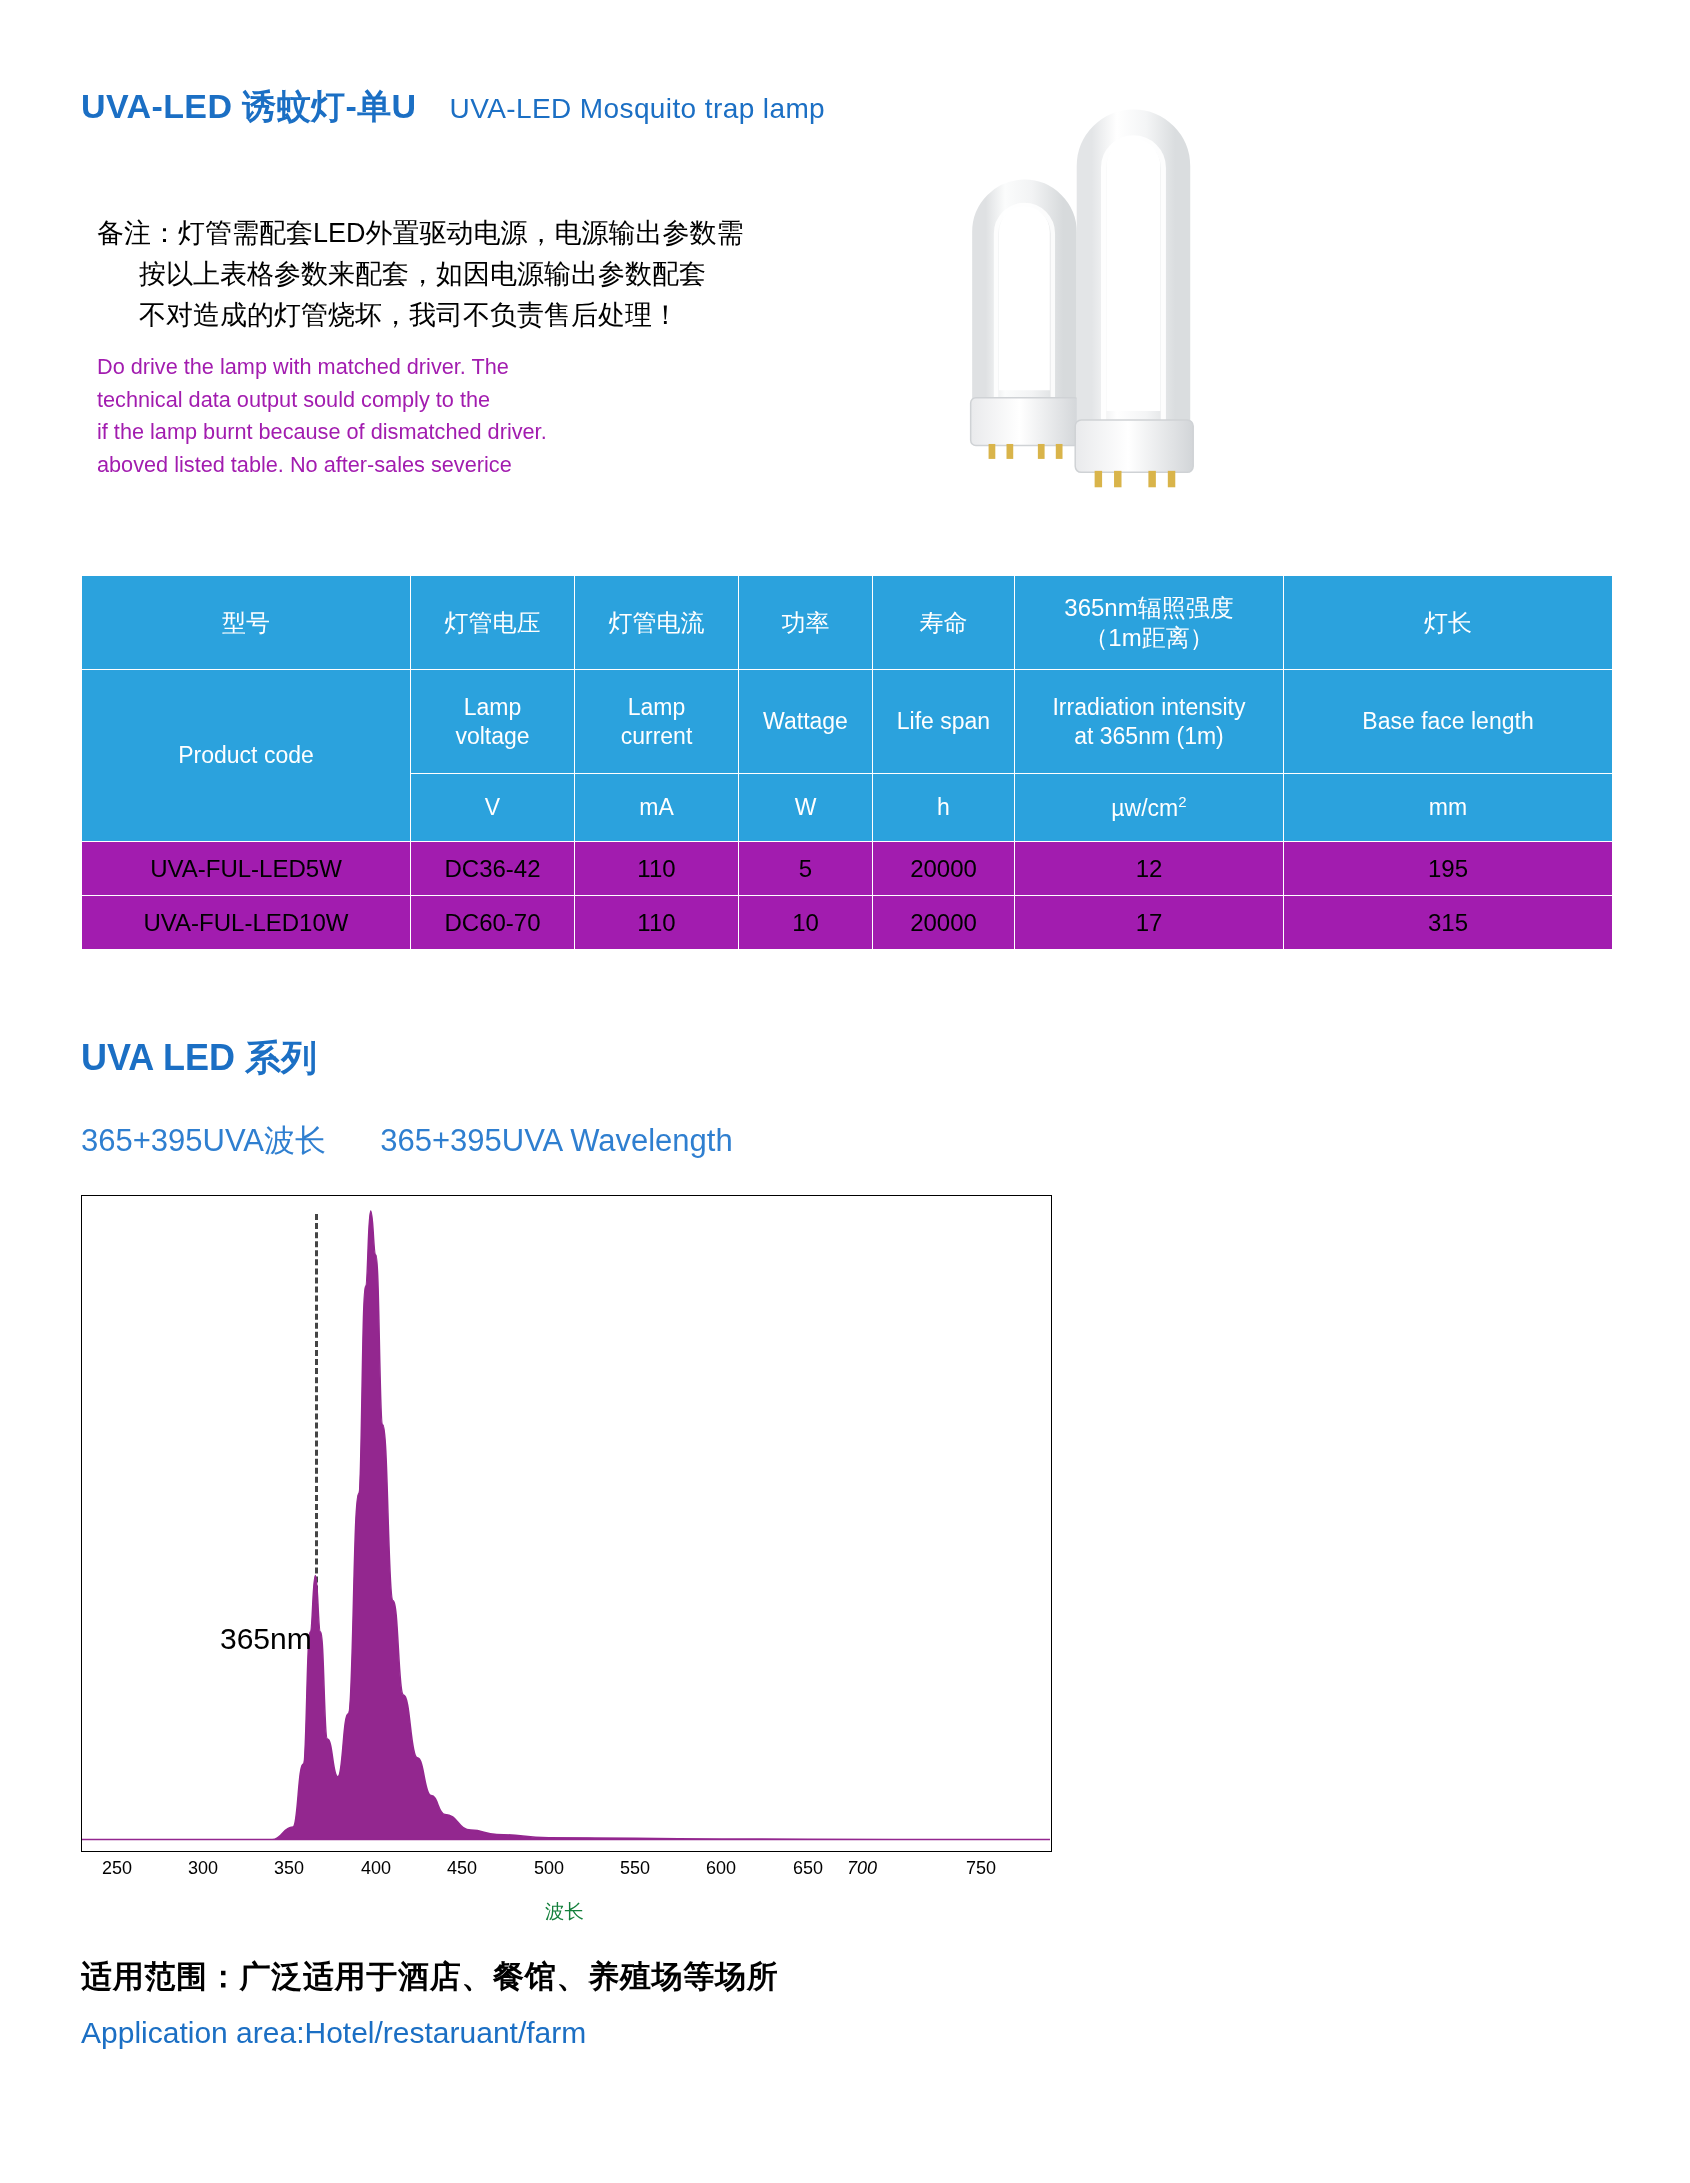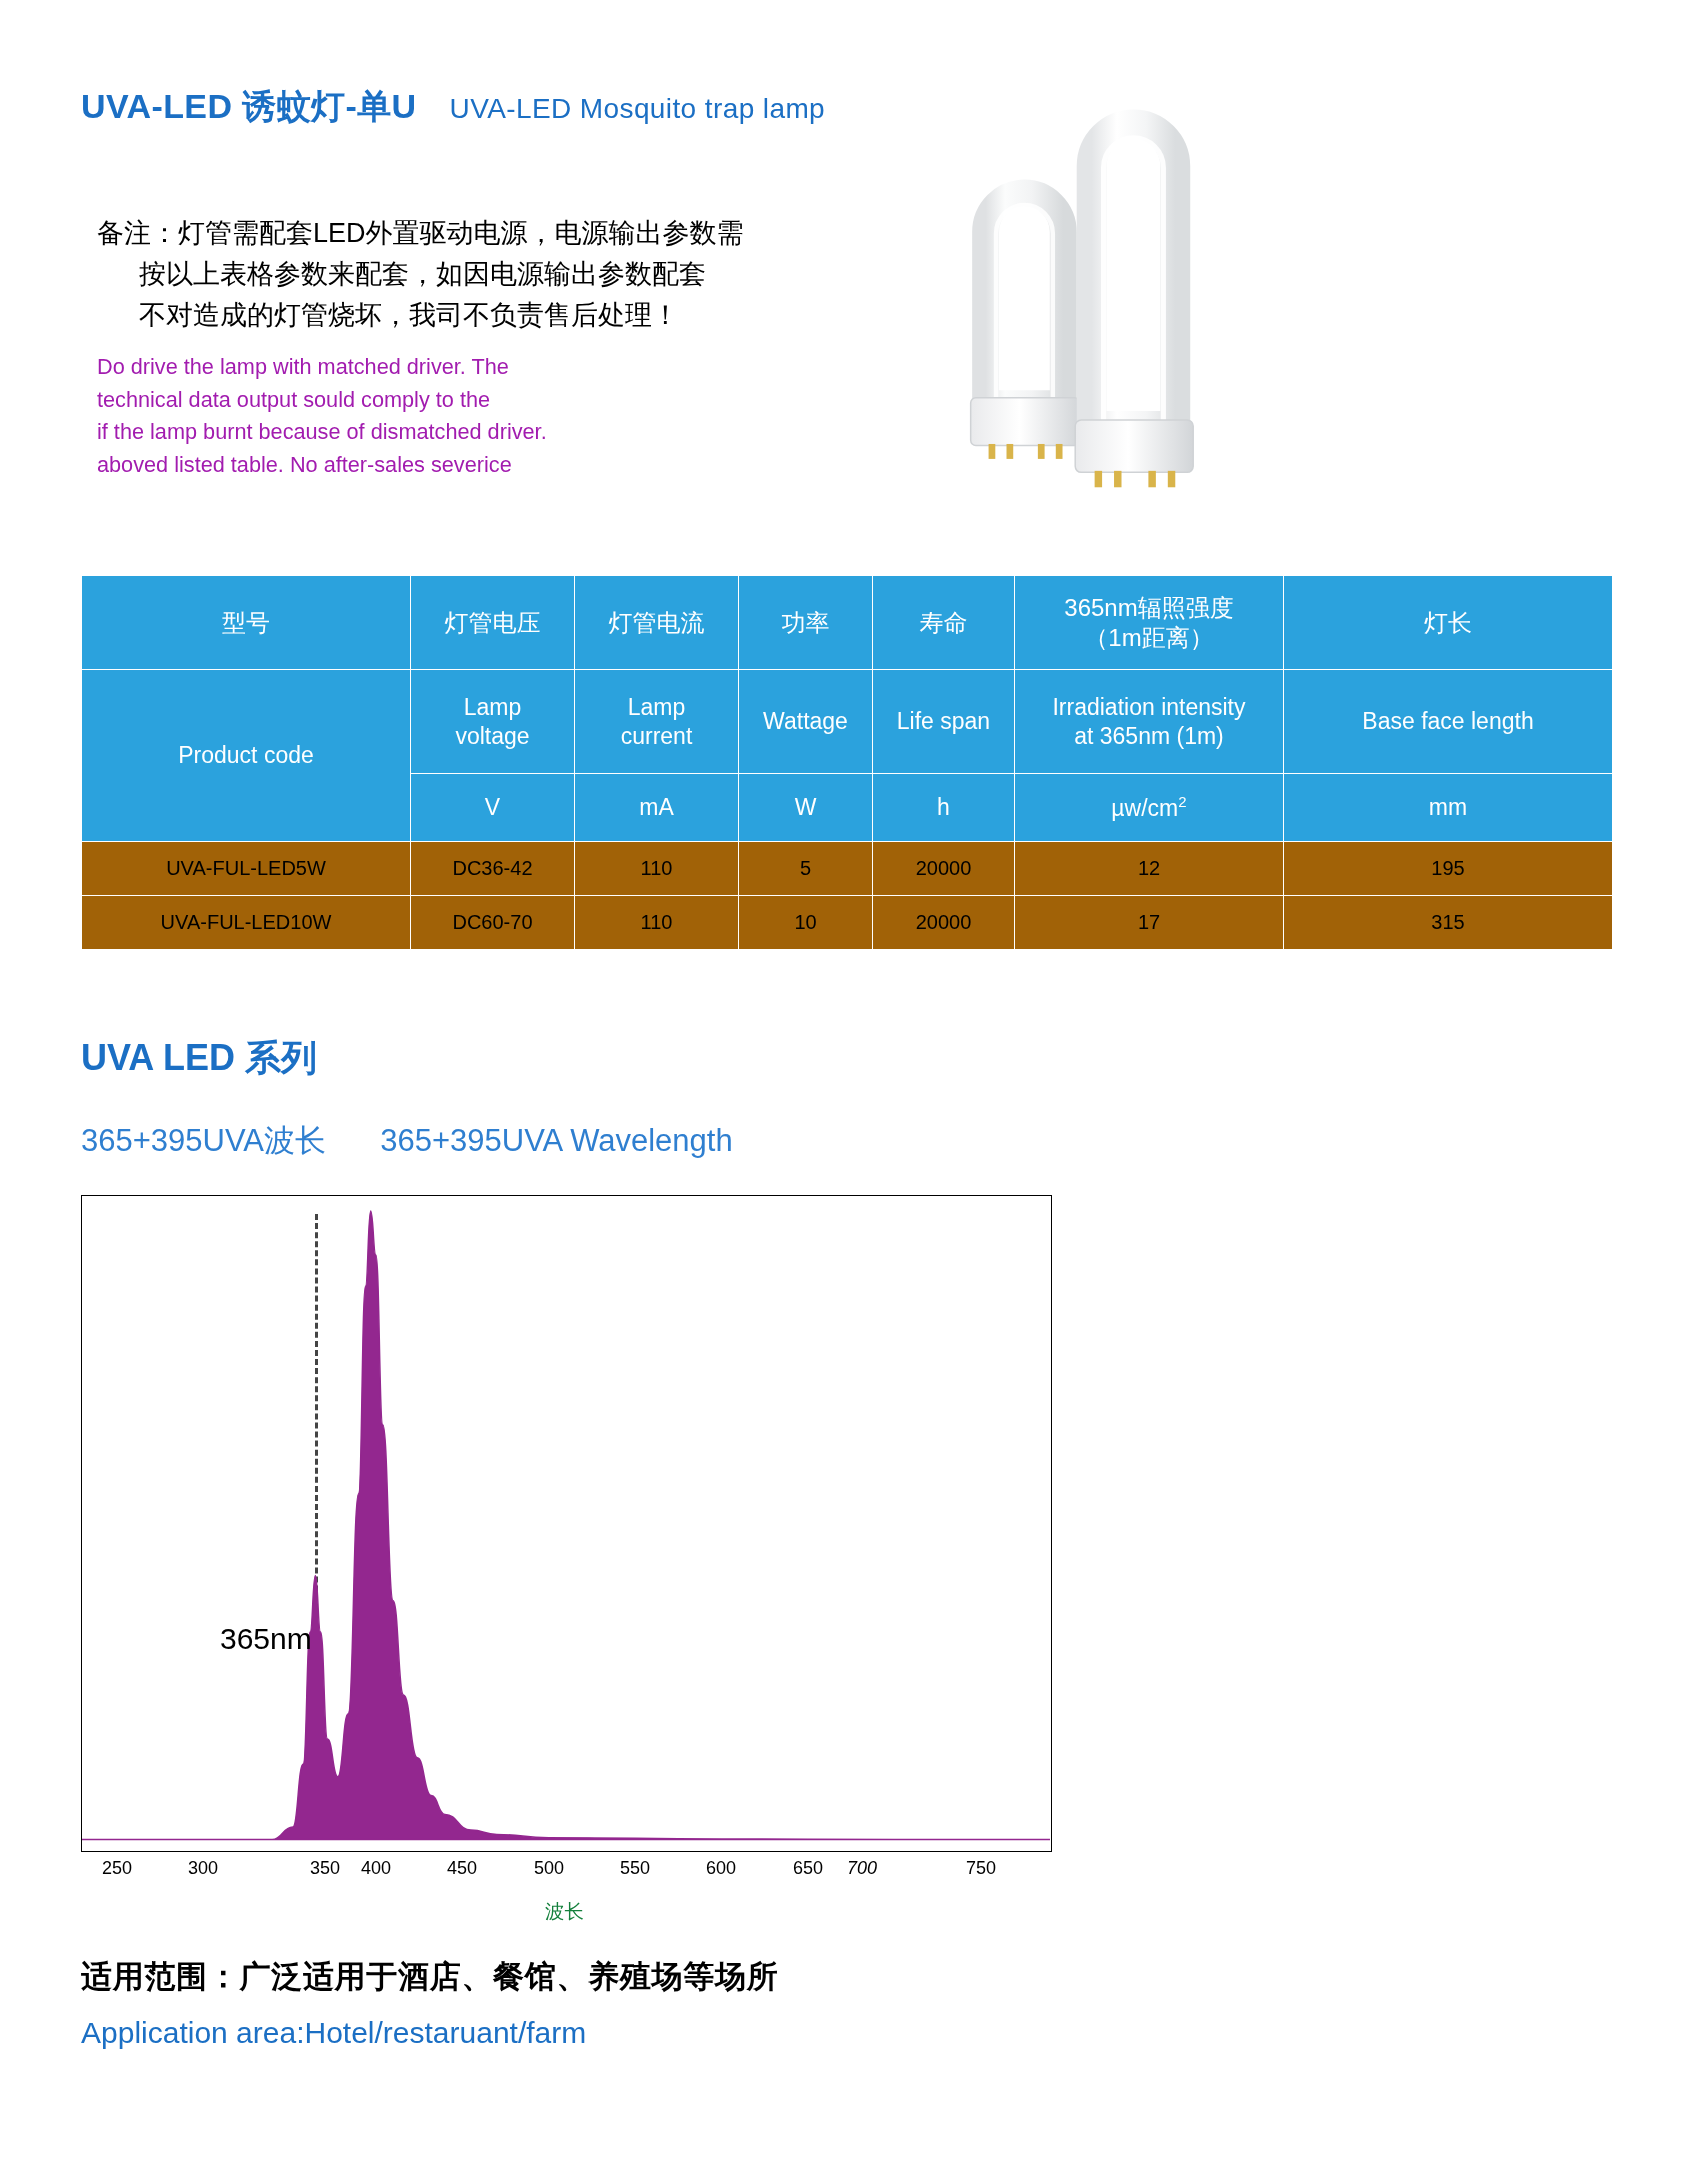--- a/index.html
+++ b/index.html
@@ -93,23 +93,23 @@
     background: #2ba2dd;
     color: #ffffff;
     font-size: 23px;
     line-height: 1.25;
     padding: 10.5px 4.5px;
   }
   .spec-table thead td.row1 { height: 72px; font-size: 24px; }
   .spec-table thead td.row2 { height: 82px; }
   .spec-table thead td.row3 { height: 46px; }
   .spec-table tbody td {
-    background: #a16207;
-    color: #000;
-    font-size: 20px;
+    background: #a21caf;
+    color: #000;
+    font-size: 24px;
     height: 51px;
     border: 1.5px solid #ffffff;
   }
   .sup { font-size: 15px; vertical-align: super; }
 
   
   .sec-title {
     position: absolute;
     left: 81px;
     top: 1034px;
@@ -347,21 +347,21 @@
     <div class="chart-inner">
       <div class="dash-line" style="left: 233px;"></div>
       <svg class="chart-svg" id="spectrum-svg" width="968" height="654" viewBox="0 0 1296 876" preserveAspectRatio="none" xmlns="http://www.w3.org/2000/svg">
         <path id="spectrum-path" fill="#93278F" stroke="#93278F" stroke-width="2" d="M 0 862 L 0 862 C 127.28571428571428 862, 127.28571428571428 862, 254.57142857142856 862 C 268.45714285714286 862, 268.45714285714286 845.16, 282.34285714285716 845.16 C 289.2857142857143 845.16, 289.2857142857143 760.96, 296.2285714285714 760.96 C 300.85714285714283 760.96, 300.85714285714283 584.14, 305.48571428571427 584.14 C 308.95714285714286 584.14, 308.95714285714286 508.36, 312.42857142857144 508.36 C 315.9 508.36, 315.9 584.14, 319.37142857142857 584.14 C 324 584.14, 324 727.28, 328.62857142857143 727.28 C 335.57142857142856 727.28, 335.57142857142856 777.8, 342.51428571428573 777.8 C 349.4571428571429 777.8, 349.4571428571429 693.6, 356.40000000000003 693.6 C 363.34285714285716 693.6, 363.34285714285716 398.9, 370.2857142857143 398.9 C 374.9142857142857 398.9, 374.9142857142857 121.03999999999996, 379.54285714285714 121.03999999999996 C 383.01428571428573 121.03999999999996, 383.01428571428573 20, 386.48571428571427 20 C 389.9571428571428 20, 389.9571428571428 78.93999999999994, 393.4285714285714 78.93999999999994 C 398.0571428571428 78.93999999999994, 398.0571428571428 306.28, 402.6857142857143 306.28 C 409.6285714285715 306.28, 409.6285714285715 542.04, 416.5714285714286 542.04 C 423.51428571428573 542.04, 423.51428571428573 668.34, 430.45714285714286 668.34 C 439.71428571428567 668.34, 439.71428571428567 752.54, 448.97142857142853 752.54 C 458.2285714285714 752.54, 458.2285714285714 803.06, 467.48571428571427 803.06 C 476.74285714285713 803.06, 476.74285714285713 828.32, 486 828.32 C 503.3571428571429 828.32, 503.3571428571429 849.37, 520.7142857142858 849.37 C 538.0714285714287 849.37, 538.0714285714287 855.264, 555.4285714285714 855.264 C 590.1428571428571 855.264, 590.1428571428571 859.474, 624.8571428571429 859.474 C 740.5714285714286 859.474, 740.5714285714286 861.158, 856.2857142857142 861.158 C 972 861.158, 972 862, 1087.7142857142858 862 C 1191.857142857143 862, 1191.857142857143 862, 1296 862 L 1296 862 Z"></path>
       </svg>
       <div class="peak-label">365nm</div>
     </div>
     <div class="axis-ticks" id="axis-ticks">
         <span style="left: 35px;">250</span>
         <span style="left: 121px;">300</span>
-        <span style="left: 207px; margin-left: 36px;">350</span>
+        <span style="left: 207px;">350</span>
         <span style="left: 294px;">400</span>
         <span style="left: 380px;">450</span>
         <span style="left: 467px;">500</span>
         <span style="left: 553px;">550</span>
         <span style="left: 639px;">600</span>
         <span style="left: 726px;">650</span>
         <span style="left: 780px; font-style: italic;">700</span>
         <span style="left: 899px;">750</span>
       </div>
   </div>

